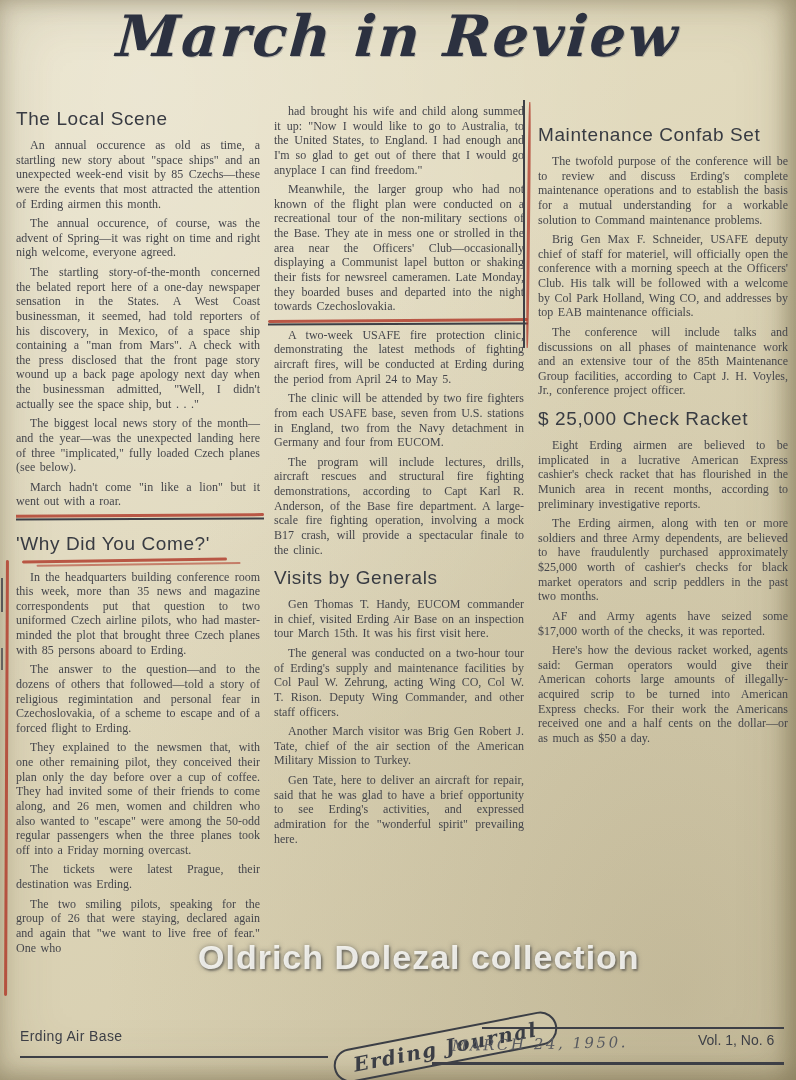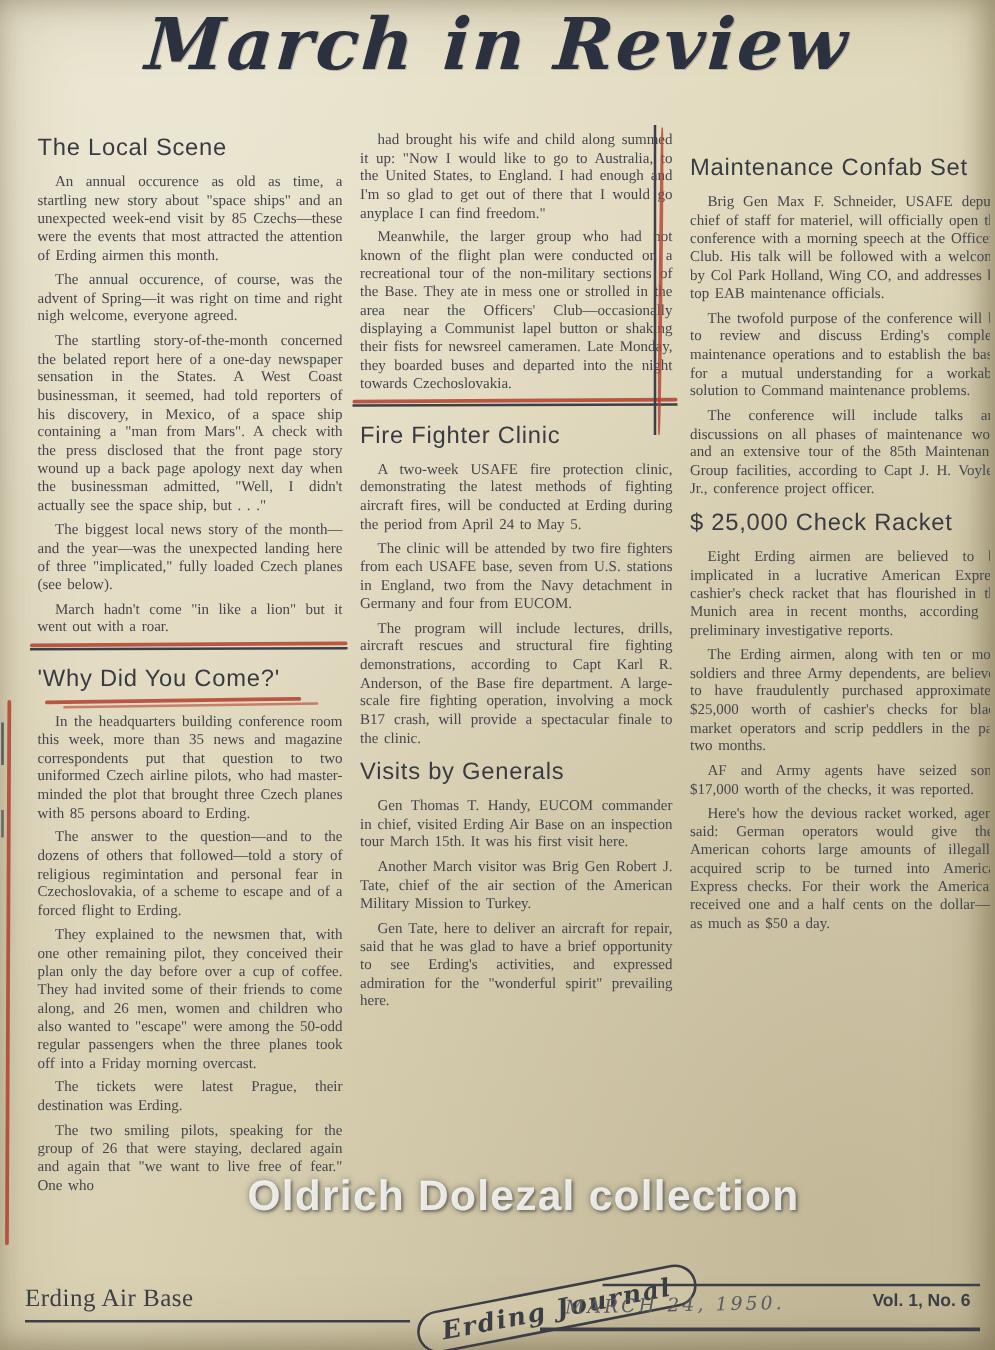--- a/index.html
+++ b/index.html
@@ -18,21 +18,21 @@
     font-family:"DejaVu Serif", serif;font-style:italic;font-weight:bold;
     font-size:57px;color:#2c3140;letter-spacing:2px;
     text-shadow:1px 1px 0 rgba(44,49,64,0.25);
     transform:skewX(-4deg);
   }
   .columns{
     position:absolute;top:98px;left:16px;width:776px;height:932px;
     display:flex;gap:14px;overflow:hidden;
   }
   .col{flex:0 0 auto;}
-  .col1{width:244px;margin-left:14px;}
+  .col1{width:244px;}
   .col2{width:250px;padding-top:6px;}
   .col3{width:250px;padding-top:16px;}
   .headline{
     font-family:"Liberation Sans", sans-serif;font-weight:normal;
     font-size:19px;color:#383b42;letter-spacing:0.6px;
     margin:10px 0 8px 0;
   }
   .body-text p{
     margin:0 0 5px 0;text-align:justify;text-indent:14px;
     font-size:12px;line-height:1.22;word-spacing:1.5px;color:#45464c;
@@ -49,37 +49,37 @@
   .col-divider-red{position:absolute;left:527px;top:102px;width:2.5px;height:246px;background:#b2402f;border-radius:40%;transform:rotate(0.6deg);opacity:0.8;}
   
   .watermark{
     position:absolute;left:198px;top:938px;
     font-family:"Liberation Sans", sans-serif;font-size:34px;font-weight:bold;
     color:rgba(253,253,250,0.85);letter-spacing:1px;
     text-shadow:0 0 5px rgba(70,70,70,0.55), 1.5px 1.5px 2px rgba(50,50,50,0.45);
     white-space:nowrap;
   }
   
-  .footer-base{position:absolute;left:20px;top:1028px;font-family:Liberation Serif, serif;font-size:20px;color:#3d3f46;letter-spacing:0.4px;}
+  .footer-base{position:absolute;left:20px;top:1028px;font-family:Liberation Sans, sans-serif;font-size:14px;color:#3d3f46;letter-spacing:0.4px;}
   .footer-rule-left{position:absolute;left:20px;top:1056px;width:308px;height:2px;background:#3d3f46;}
   .stamp{
     position:absolute;left:332px;top:1030px;transform:rotate(-11deg);
     border:2.5px solid #3b3e45;border-radius:22px;padding:3px 18px;
     font-family:"DejaVu Serif", serif;font-style:italic;font-weight:bold;
     font-size:20px;color:#3b3e45;letter-spacing:1.5px;white-space:nowrap;
     background:rgba(230,223,196,0.25);
   }
   .footer-rule-topright{position:absolute;left:482px;top:1027px;width:302px;height:1.5px;background:#3d3f46;}
   .footer-rule-bottomright{position:absolute;left:432px;top:1062px;width:352px;height:2.5px;background:#3d3f46;}
   .footer-date{
     position:absolute;left:452px;top:1035px;
     font-family:"DejaVu Serif", serif;font-style:italic;
     font-size:15px;color:#585a60;letter-spacing:2.5px;transform:rotate(-1.2deg);
   }
-  .footer-vol{position:absolute;left:698px;top:1032px;font-family:"Liberation Sans", sans-serif;font-size:14px;color:#3d3f46;font-weight:bold;}
+  .footer-vol{position:absolute;left:698px;top:1032px;font-family:"Liberation Sans", sans-serif;font-size:14px;color:#3d3f46;}
 </style>
 </head>
 <body>
 
 <div class="page">
 
   <div class="masthead">March in Review</div>
 
   <div class="columns">
 
@@ -116,43 +116,43 @@
         <div class="body-text">
             <p>had brought his wife and child along summed it up: "Now I would like to go to Australia, to the United States, to England. I had enough and I'm so glad to get out of there that I would go anyplace I can find freedom."</p>
             <p>Meanwhile, the larger group who had not known of the flight plan were conducted on a recreational tour of the non-military sections of the Base. They ate in mess one or strolled in the area near the Officers' Club—occasionally displaying a Communist lapel button or shaking their fists for newsreel cameramen. Late Monday, they boarded buses and departed into the night towards Czechoslovakia.</p>
           </div>
       </section>
       <div class="story-divider">
         <div class="red-line"></div>
         <div class="dark-line"></div>
       </div>
       <section>
-        <h2 class="headline">Fire Fighter Clinic</h2>
         <div class="body-text">
             <p>A two-week USAFE fire protection clinic, demonstrating the latest methods of fighting aircraft fires, will be conducted at Erding during the period from April 24 to May 5.</p>
             <p>The clinic will be attended by two fire fighters from each USAFE base, seven from U.S. stations in England, two from the Navy detachment in Germany and four from EUCOM.</p>
             <p>The program will include lectures, drills, aircraft rescues and structural fire fighting demonstrations, according to Capt Karl R. Anderson, of the Base fire department. A large-scale fire fighting operation, involving a mock B17 crash, will provide a spectacular finale to the clinic.</p>
           </div>
       </section>
       <section>
         <h2 class="headline">Visits by Generals</h2>
         <div class="body-text">
             <p>Gen Thomas T. Handy, EUCOM commander in chief, visited Erding Air Base on an inspection tour March 15th. It was his first visit here.</p>
+            <p>The general was conducted on a two-hour tour of Erding's supply and maintenance facilities by Col Paul W. Zehrung, acting Wing CO, Col W. T. Rison. Deputy Wing Commander, and other staff officers.</p>
             <p>Another March visitor was Brig Gen Robert J. Tate, chief of the air section of the American Military Mission to Turkey.</p>
             <p>Gen Tate, here to deliver an aircraft for repair, said that he was glad to have a brief opportunity to see Erding's activities, and expressed admiration for the "wonderful spirit" prevailing here.</p>
           </div>
       </section>
     </div>
 
     <div class="col col3">
       <section>
         <h2 class="headline">Maintenance Confab Set</h2>
         <div class="body-text">
+            <p>The twofold purpose of the conference will be to review and discuss Erding's complete maintenance operations and to establish the basis for a mutual understanding for a workable solution to Command maintenance problems.</p>
             <p>Brig Gen Max F. Schneider, USAFE deputy chief of staff for materiel, will officially open the conference with a morning speech at the Officers' Club. His talk will be followed with a welcome by Col Park Holland, Wing CO, and addresses by top EAB maintenance officials.</p>
-            <p>The twofold purpose of the conference will be to review and discuss Erding's complete maintenance operations and to establish the basis for a mutual understanding for a workable solution to Command maintenance problems.</p>
             <p>The conference will include talks and discussions on all phases of maintenance work and an extensive tour of the 85th Maintenance Group facilities, according to Capt J. H. Voyles, Jr., conference project officer.</p>
           </div>
       </section>
       <section>
         <h2 class="headline">$ 25,000 Check Racket</h2>
         <div class="body-text">
             <p>Eight Erding airmen are believed to be implicated in a lucrative American Express cashier's check racket that has flourished in the Munich area in recent months, according to preliminary investigative reports.</p>
             <p>The Erding airmen, along with ten or more soldiers and three Army dependents, are believed to have fraudulently purchased approximately $25,000 worth of cashier's checks for black market operators and scrip peddlers in the past two months.</p>
             <p>AF and Army agents have seized some $17,000 worth of the checks, it was reported.</p>
             <p>Here's how the devious racket worked, agents said: German operators would give their American cohorts large amounts of illegally-acquired scrip to be turned into American Express checks. For their work the Americans received one and a half cents on the dollar—or as much as $50 a day.</p>

